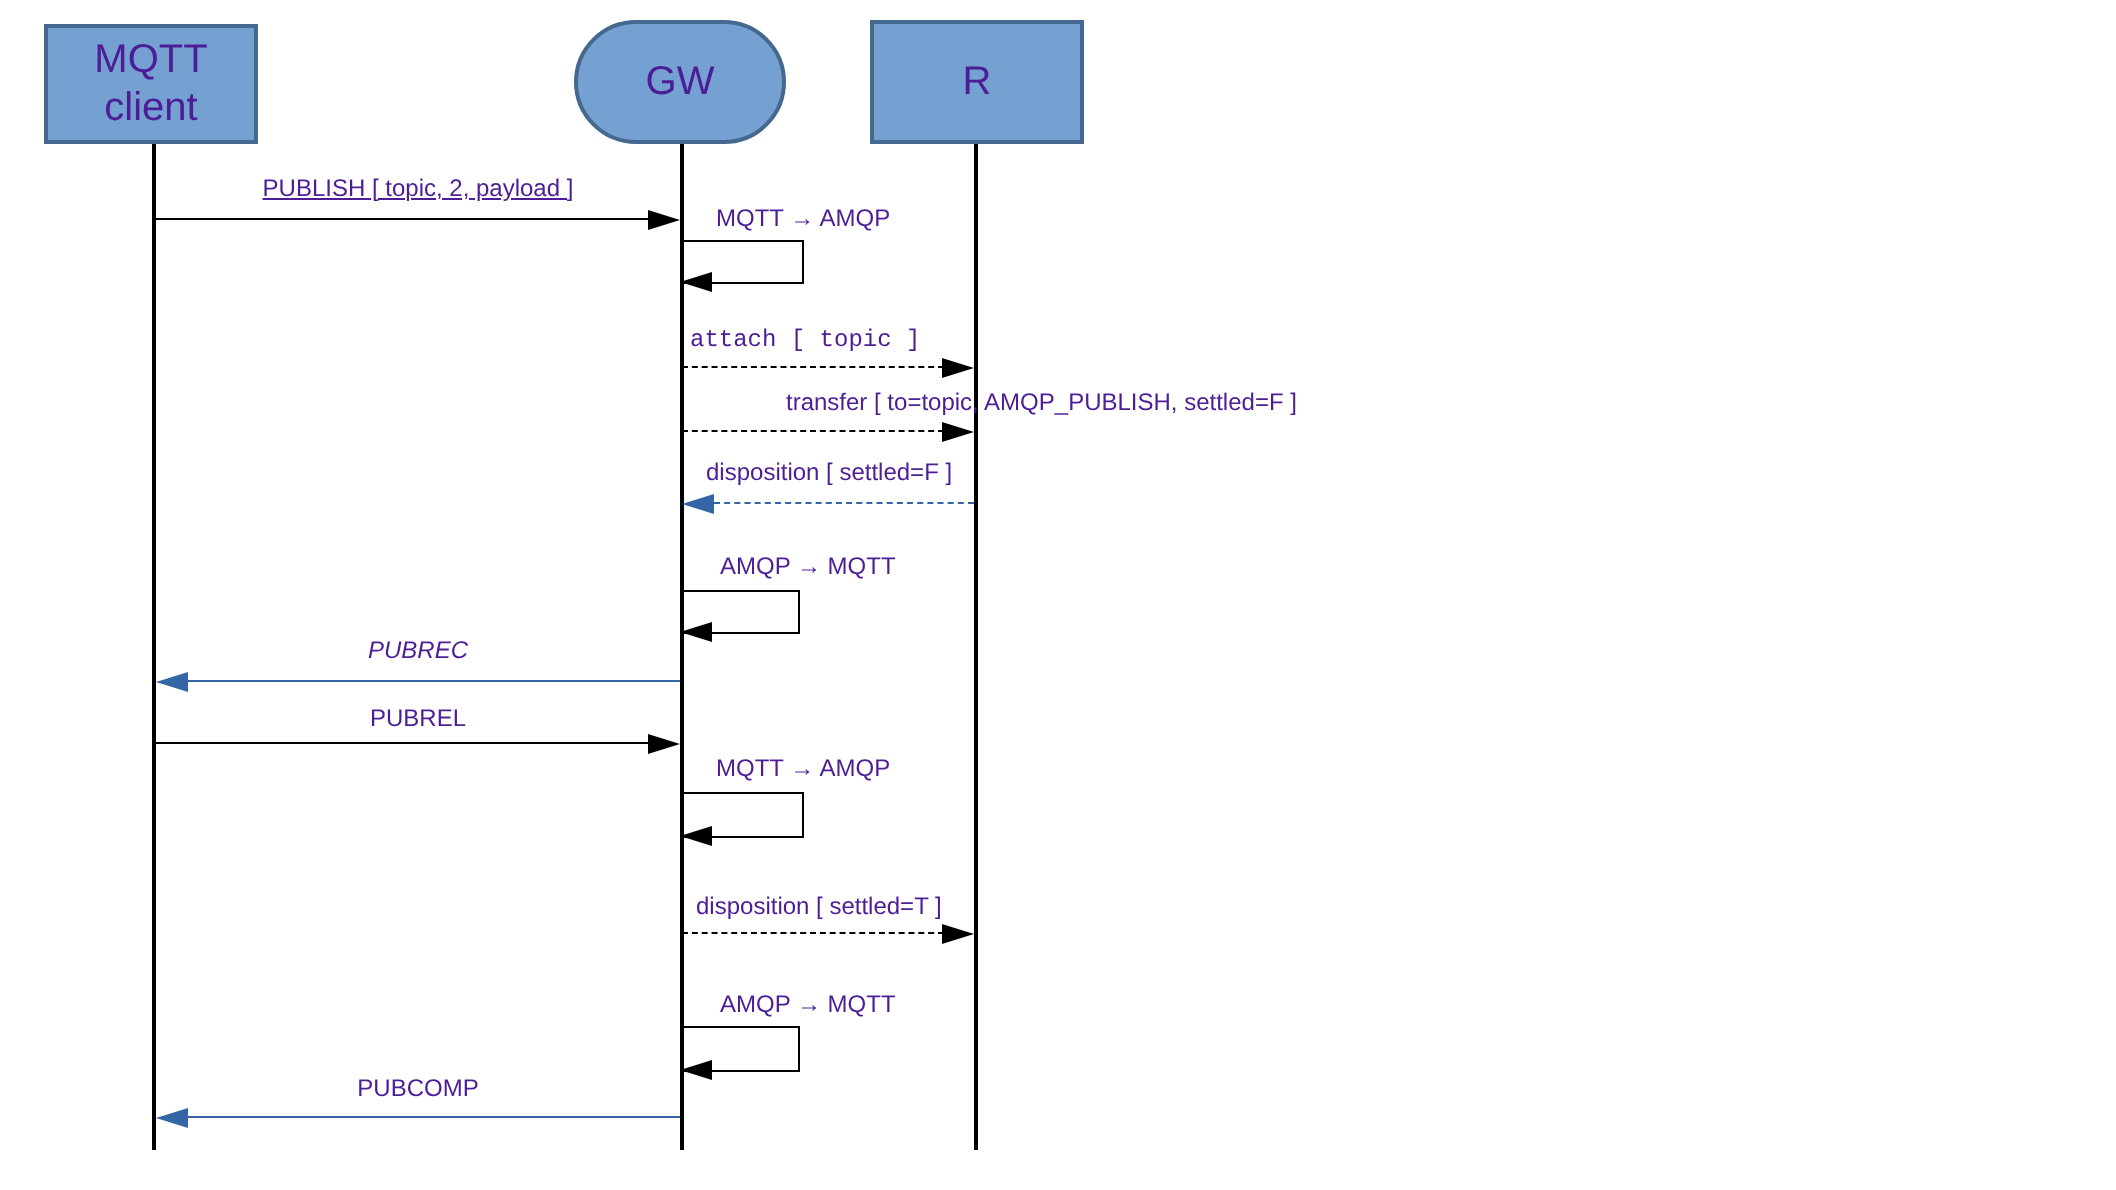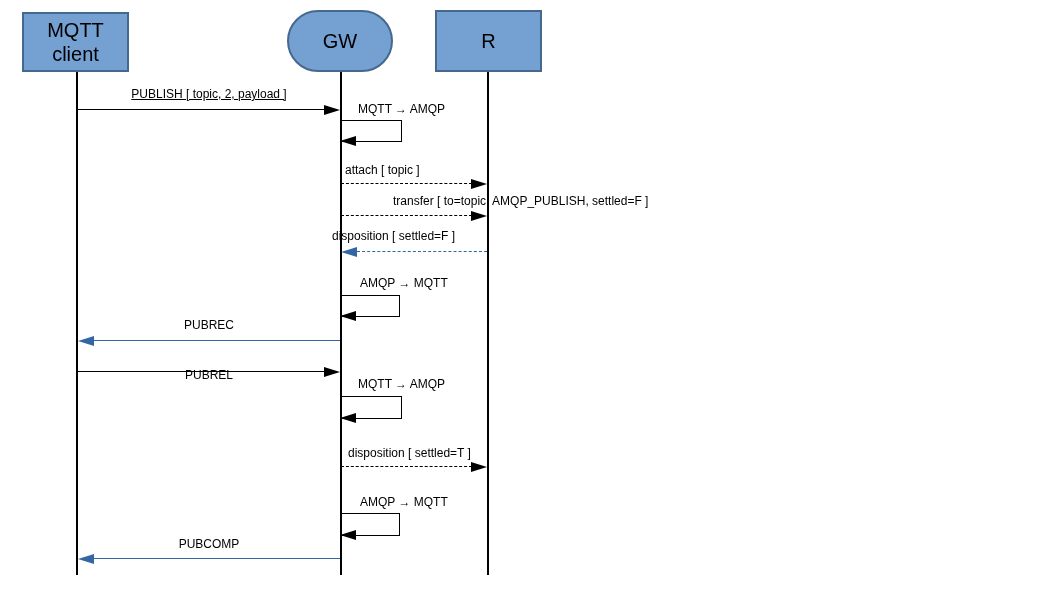--- a/index.html
+++ b/index.html
@@ -2,21 +2,21 @@
 <html><head>
 <meta charset="utf-8">
 <style>
   html, body { margin: 0; padding: 0; background: #ffffff; }
   .canvas {
     position: relative;
     width: 924px;
     height: 595px;
     background: #ffffff;
     font-family: "Liberation Sans", sans-serif;
-    color: #000000;
+    color: #4c1d95;
     overflow: hidden;
   }
   .pbox {
     position: absolute;
     box-sizing: border-box;
     background: #74A0D2;
     border: 2px solid #45688E;
     display: flex;
     align-items: center;
     justify-content: center;
@@ -84,51 +84,51 @@
     <div class="head right" style="left:324px; top:105px;"></div>
   </div>
 
   <div>
     <span class="lbl" style="left:358px; top:102px;">MQTT → AMQP</span>
     <div class="selfloop" style="left:340px; top:120px; width:62px; height:22px;"></div>
     <div class="head left" style="left:340px; top:136px;"></div>
   </div>
 
   <div>
-    <span class="lbl" style="left:345px; top:163px;">attach [ topic ]</span>
+    <span class="lbl" style="left:345px; top:163px;font-family:Liberation Mono, monospace;">attach [ topic ]</span>
     <div class="line dashed" style="left:341px; top:183px; width:131px;"></div>
     <div class="head right" style="left:471px; top:179px;"></div>
   </div>
 
   <div>
     <span class="lbl" style="left:345px; top:194px;margin-left:48px;">transfer [ to=topic, AMQP_PUBLISH, settled=F ]</span>
     <div class="line dashed" style="left:341px; top:215px; width:131px;"></div>
     <div class="head right" style="left:471px; top:211px;"></div>
   </div>
 
   <div>
-    <span class="lbl" style="left:332px; top:229px;">disposition [ settled=F ]</span>
+    <span class="lbl" style="left:353px; top:229px;">disposition [ settled=F ]</span>
     <div class="line dashed-blue" style="left:357px; top:251px; width:130px;"></div>
     <div class="head left blue" style="left:341px; top:247px;"></div>
   </div>
 
   <div>
     <span class="lbl" style="left:360px; top:276px;">AMQP → MQTT</span>
     <div class="selfloop" style="left:340px; top:295px; width:60px; height:22px;"></div>
     <div class="head left" style="left:340px; top:311px;"></div>
   </div>
 
   <div>
-    <span class="lbl center" style="left:78px; top:318px; width:262px;">PUBREC</span>
+    <span class="lbl center" style="left:78px; top:318px; width:262px;font-style:italic;">PUBREC</span>
     <div class="line solid-blue" style="left:94px; top:340px; width:246px;"></div>
     <div class="head left blue" style="left:78px; top:336px;"></div>
   </div>
 
   <div>
-    <span class="lbl center" style="left:78px; top:368px; width:262px;">PUBREL</span>
+    <span class="lbl center" style="left:78px; top:352px; width:262px;">PUBREL</span>
     <div class="line solid" style="left:78px; top:371px; width:246px;"></div>
     <div class="head right" style="left:324px; top:367px;"></div>
   </div>
 
   <div>
     <span class="lbl" style="left:358px; top:377px;">MQTT → AMQP</span>
     <div class="selfloop" style="left:340px; top:396px; width:62px; height:23px;"></div>
     <div class="head left" style="left:340px; top:413px;"></div>
   </div>
 

